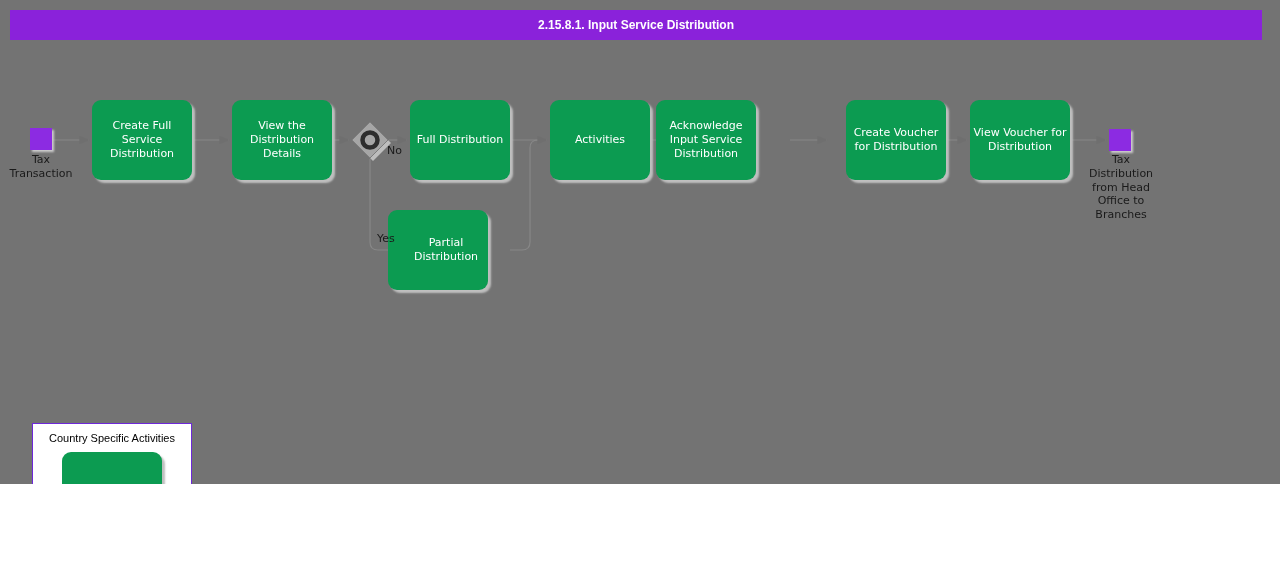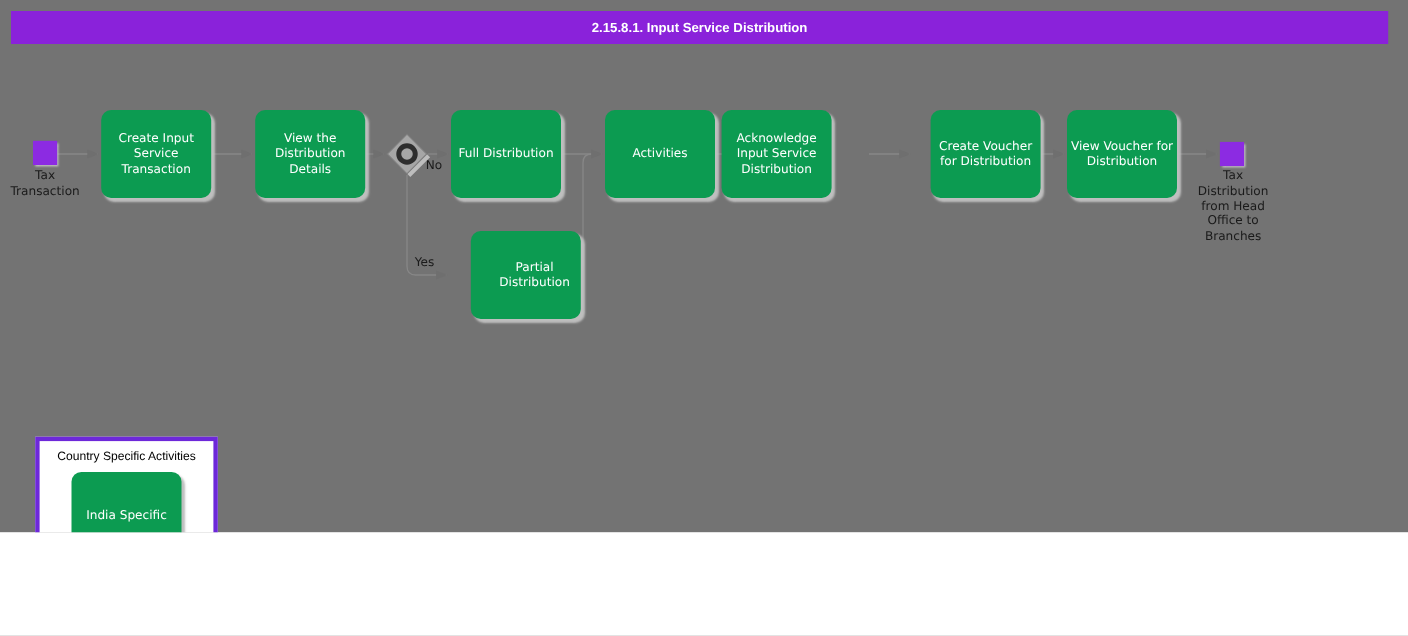--- a/index.html
+++ b/index.html
@@ -53,24 +53,24 @@
     line-height: 1.25;
     text-align: center;
   }
   .edge-label {
     position: absolute;
     color: #1a1a1a;
     font-size: 11px;
   }
   .legend {
     position: absolute;
-    left: 32px; top: 397px;
+    left: 32px; top: 423px;
     width: 158px; height: 119px;
     background: #ffffff;
-    border: 4px solid #6d28d9;
+    border: 1px solid #6d28d9;
   }
   .legend-title {
     position: absolute;
     left: 0; top: 8px;
     width: 100%;
     text-align: center;
     color: #000000;
     font-size: 11px;
     font-family: "Liberation Sans", sans-serif;
   }
@@ -107,24 +107,24 @@
     <g>
       <polygon points="373,125 391,143 373,161 355,143" fill="#bdbdbd"></polygon>
       <polygon points="370,122 388,140 370,158 352,140" fill="#a6a6a6" stroke="#7d7d7d" stroke-width="1"></polygon>
       <circle cx="370" cy="140" r="7.5" fill="none" stroke="#2e2e2e" stroke-width="4.5"></circle>
     </g>
   </svg>
 
   <div class="event" style="left:30px;top:128px;"></div>
   <div class="node-label" style="left:0px;top:153px;width:82px;">Tax Transaction</div>
 
-  <div class="task" style="left:92px;top:100px;">Create Input Service Transaction</div>
+  <div class="task" style="left:92px;top:100px;">Create Full Service Distribution</div>
   <div class="task" style="left:232px;top:100px;">View the Distribution Details</div>
   <div class="task" style="left:410px;top:100px;">Full Distribution</div>
-  <div class="task" style="left:428px;top:210px;padding-left:18px;">Partial Distribution</div>
+  <div class="task" style="left:388px;top:210px;padding-left:18px;">Partial Distribution</div>
   <div class="task" style="left:550px;top:100px;">Activities</div>
   <div class="task" style="left:656px;top:100px;">Acknowledge Input Service Distribution</div>
   <div class="task" style="left:830px;top:100px;margin-left:16px;">Create Voucher for Distribution</div>
   <div class="task" style="left:970px;top:100px;">View Voucher for Distribution</div>
 
   <div class="edge-label" style="left:387px;top:144px;">No</div>
   <div class="edge-label" style="left:377px;top:232px;">Yes</div>
 
   <div class="event" style="left:1109px;top:129px;"></div>
   <div class="node-label" style="left:1083px;top:153px;width:76px;">Tax Distribution from Head Office to Branches</div>

